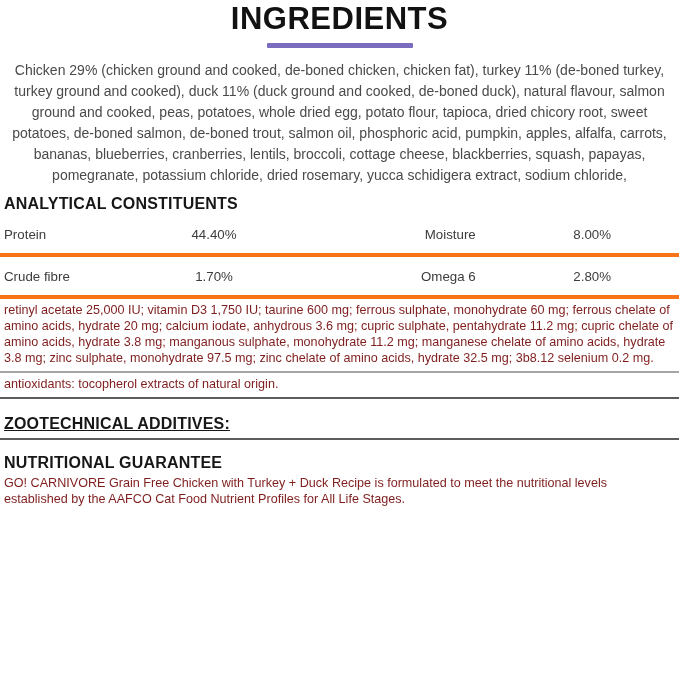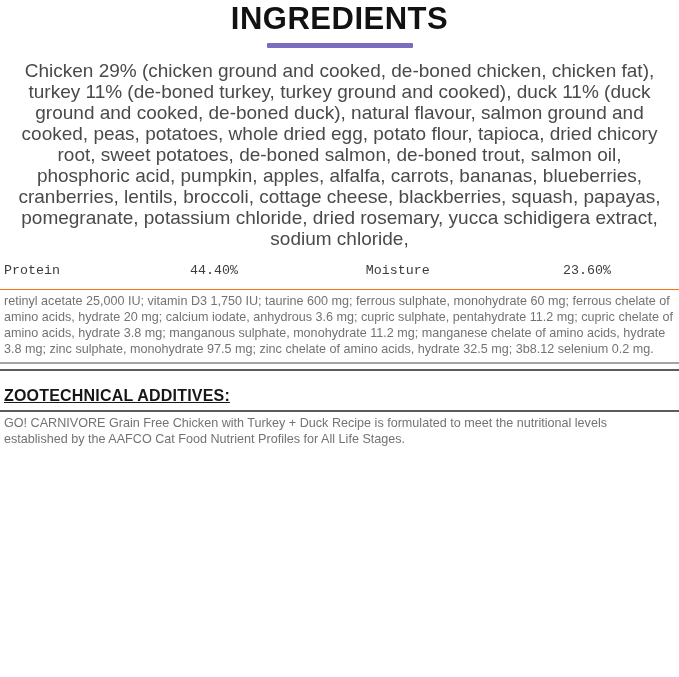--- a/index.html
+++ b/index.html
@@ -15,86 +15,95 @@
     font-size: 31px; line-height: 32px; font-weight: 800;
     letter-spacing: 0.5px; color: #121212;
   }
   .title-underline {
     width: 146px; height: 5px; margin: 8px auto 0;
     background: #7b6cc0; border-radius: 1px;
   }
 
   .ingredients-paragraph {
     margin: 12px auto 0; width: 660px;
-    font-size: 19px; line-height: 21px; color: #4a4a4a;
+    font-size: 14px; line-height: 21px; color: #4a4a4a;
     text-align: center;
   }
 
   .section-heading {
     margin: 0 0 0 4px;
     font-size: 16px; line-height: 19px; font-weight: 800;
     color: #171717; letter-spacing: 0.2px;
   }
   .mt-ac   { margin-top: 8px; }
   .mt-add  { margin-top: 12px; }
   .mt-tech { margin-top: 11px; }
   .mt-zoo  { margin-top: 15px; text-decoration: underline; }
   .mt-ng   { margin-top: 13px; }
 
   table.analytical-table {
     width: 679px; margin-top: 2px;
     border-collapse: collapse;
     font-size: 13.3px; color: #3c3c3c;
   }
   table.analytical-table td {
-    height: 36px; border-bottom: 1px solid #f97316;
-    vertical-align: middle; white-space: nowrap; font-family: Liberation Mono, monospace;
+    height: 36px; border-bottom: 4px solid #f97316;
+    vertical-align: middle; white-space: nowrap;
   }
   td.lab1 { width: 158px; padding-left: 4px; text-align: left; }
   td.val1 { width: 100px; text-align: center; }
-  td.lab2 { padding-left: 56px; text-align: center; }
+  td.lab2 { padding-left: 56px; text-align: right; }
   td.val2 { text-align: right; padding-right: 68px; }
 
   .body-small {
     margin: 3px 4px 0; width: 669px;
-    font-size: 12.6px; line-height: 16px; color: #737373;
+    font-size: 12.6px; line-height: 16px; color: #7f1d1d;
   }
 
   .section-divider { height: 2px; border: 0; margin: 5px 0 0; }
   .divider-light { background: #a5a5a5; }
   .divider-dark  { background: #5c5c5c; }
 </style>
 </head>
 <body>
 
 <div class="page">
 
   <div class="title">INGREDIENTS</div>
   <div class="title-underline" style="background: rgb(123, 108, 192);"></div>
 
   <div class="ingredients-paragraph">Chicken 29% (chicken ground and cooked, de-boned chicken, chicken fat), turkey 11% (de-boned turkey, turkey ground and cooked), duck 11% (duck ground and cooked, de-boned duck), natural flavour, salmon ground and cooked, peas, potatoes, whole dried egg, potato flour, tapioca, dried chicory root, sweet potatoes, de-boned salmon, de-boned trout, salmon oil, phosphoric acid, pumpkin, apples, alfalfa, carrots, bananas, blueberries, cranberries, lentils, broccoli, cottage cheese, blackberries, squash, papayas, pomegranate, potassium chloride, dried rosemary, yucca schidigera extract, sodium chloride,</div>
 
+  <div class="section-heading mt-ac">ANALYTICAL CONSTITUENTS</div>
 
   <table class="analytical-table">
     <tbody>
       <tr>
         <td class="lab1">Protein</td>
         <td class="val1">44.40%</td>
         <td class="lab2">Moisture</td>
-        <td class="val2">23.60%</td>
+        <td class="val2">8.00%</td>
+      </tr>
+      <tr>
+        <td class="lab1">Crude fibre</td>
+        <td class="val1">1.70%</td>
+        <td class="lab2">Omega 6</td>
+        <td class="val2">2.80%</td>
       </tr>
     </tbody>
   </table>
 
   <div class="body-small">retinyl acetate 25,000 IU; vitamin D3 1,750 IU; taurine 600 mg; ferrous sulphate, monohydrate 60 mg; ferrous chelate of amino acids, hydrate 20 mg; calcium iodate, anhydrous 3.6 mg; cupric sulphate, pentahydrate 11.2 mg; cupric chelate of amino acids, hydrate 3.8 mg; manganous sulphate, monohydrate 11.2 mg; manganese chelate of amino acids, hydrate 3.8 mg; zinc sulphate, monohydrate 97.5 mg; zinc chelate of amino acids, hydrate 32.5 mg; 3b8.12 selenium 0.2 mg.</div>
 
   <div class="section-divider divider-light"></div>
 
+  <div class="body-small">antioxidants: tocopherol extracts of natural origin.</div>
 
   <div class="section-divider divider-dark"></div>
 
   <div class="section-heading mt-zoo">ZOOTECHNICAL ADDITIVES:</div>
 
   <div class="section-divider divider-dark"></div>
 
+  <div class="section-heading mt-ng">NUTRITIONAL GUARANTEE</div>
   <div class="body-small">GO! CARNIVORE Grain Free Chicken with Turkey + Duck Recipe is formulated to meet the nutritional levels established by the AAFCO Cat Food Nutrient Profiles for All Life Stages.</div>
 
 </div>
 
 </body></html>

